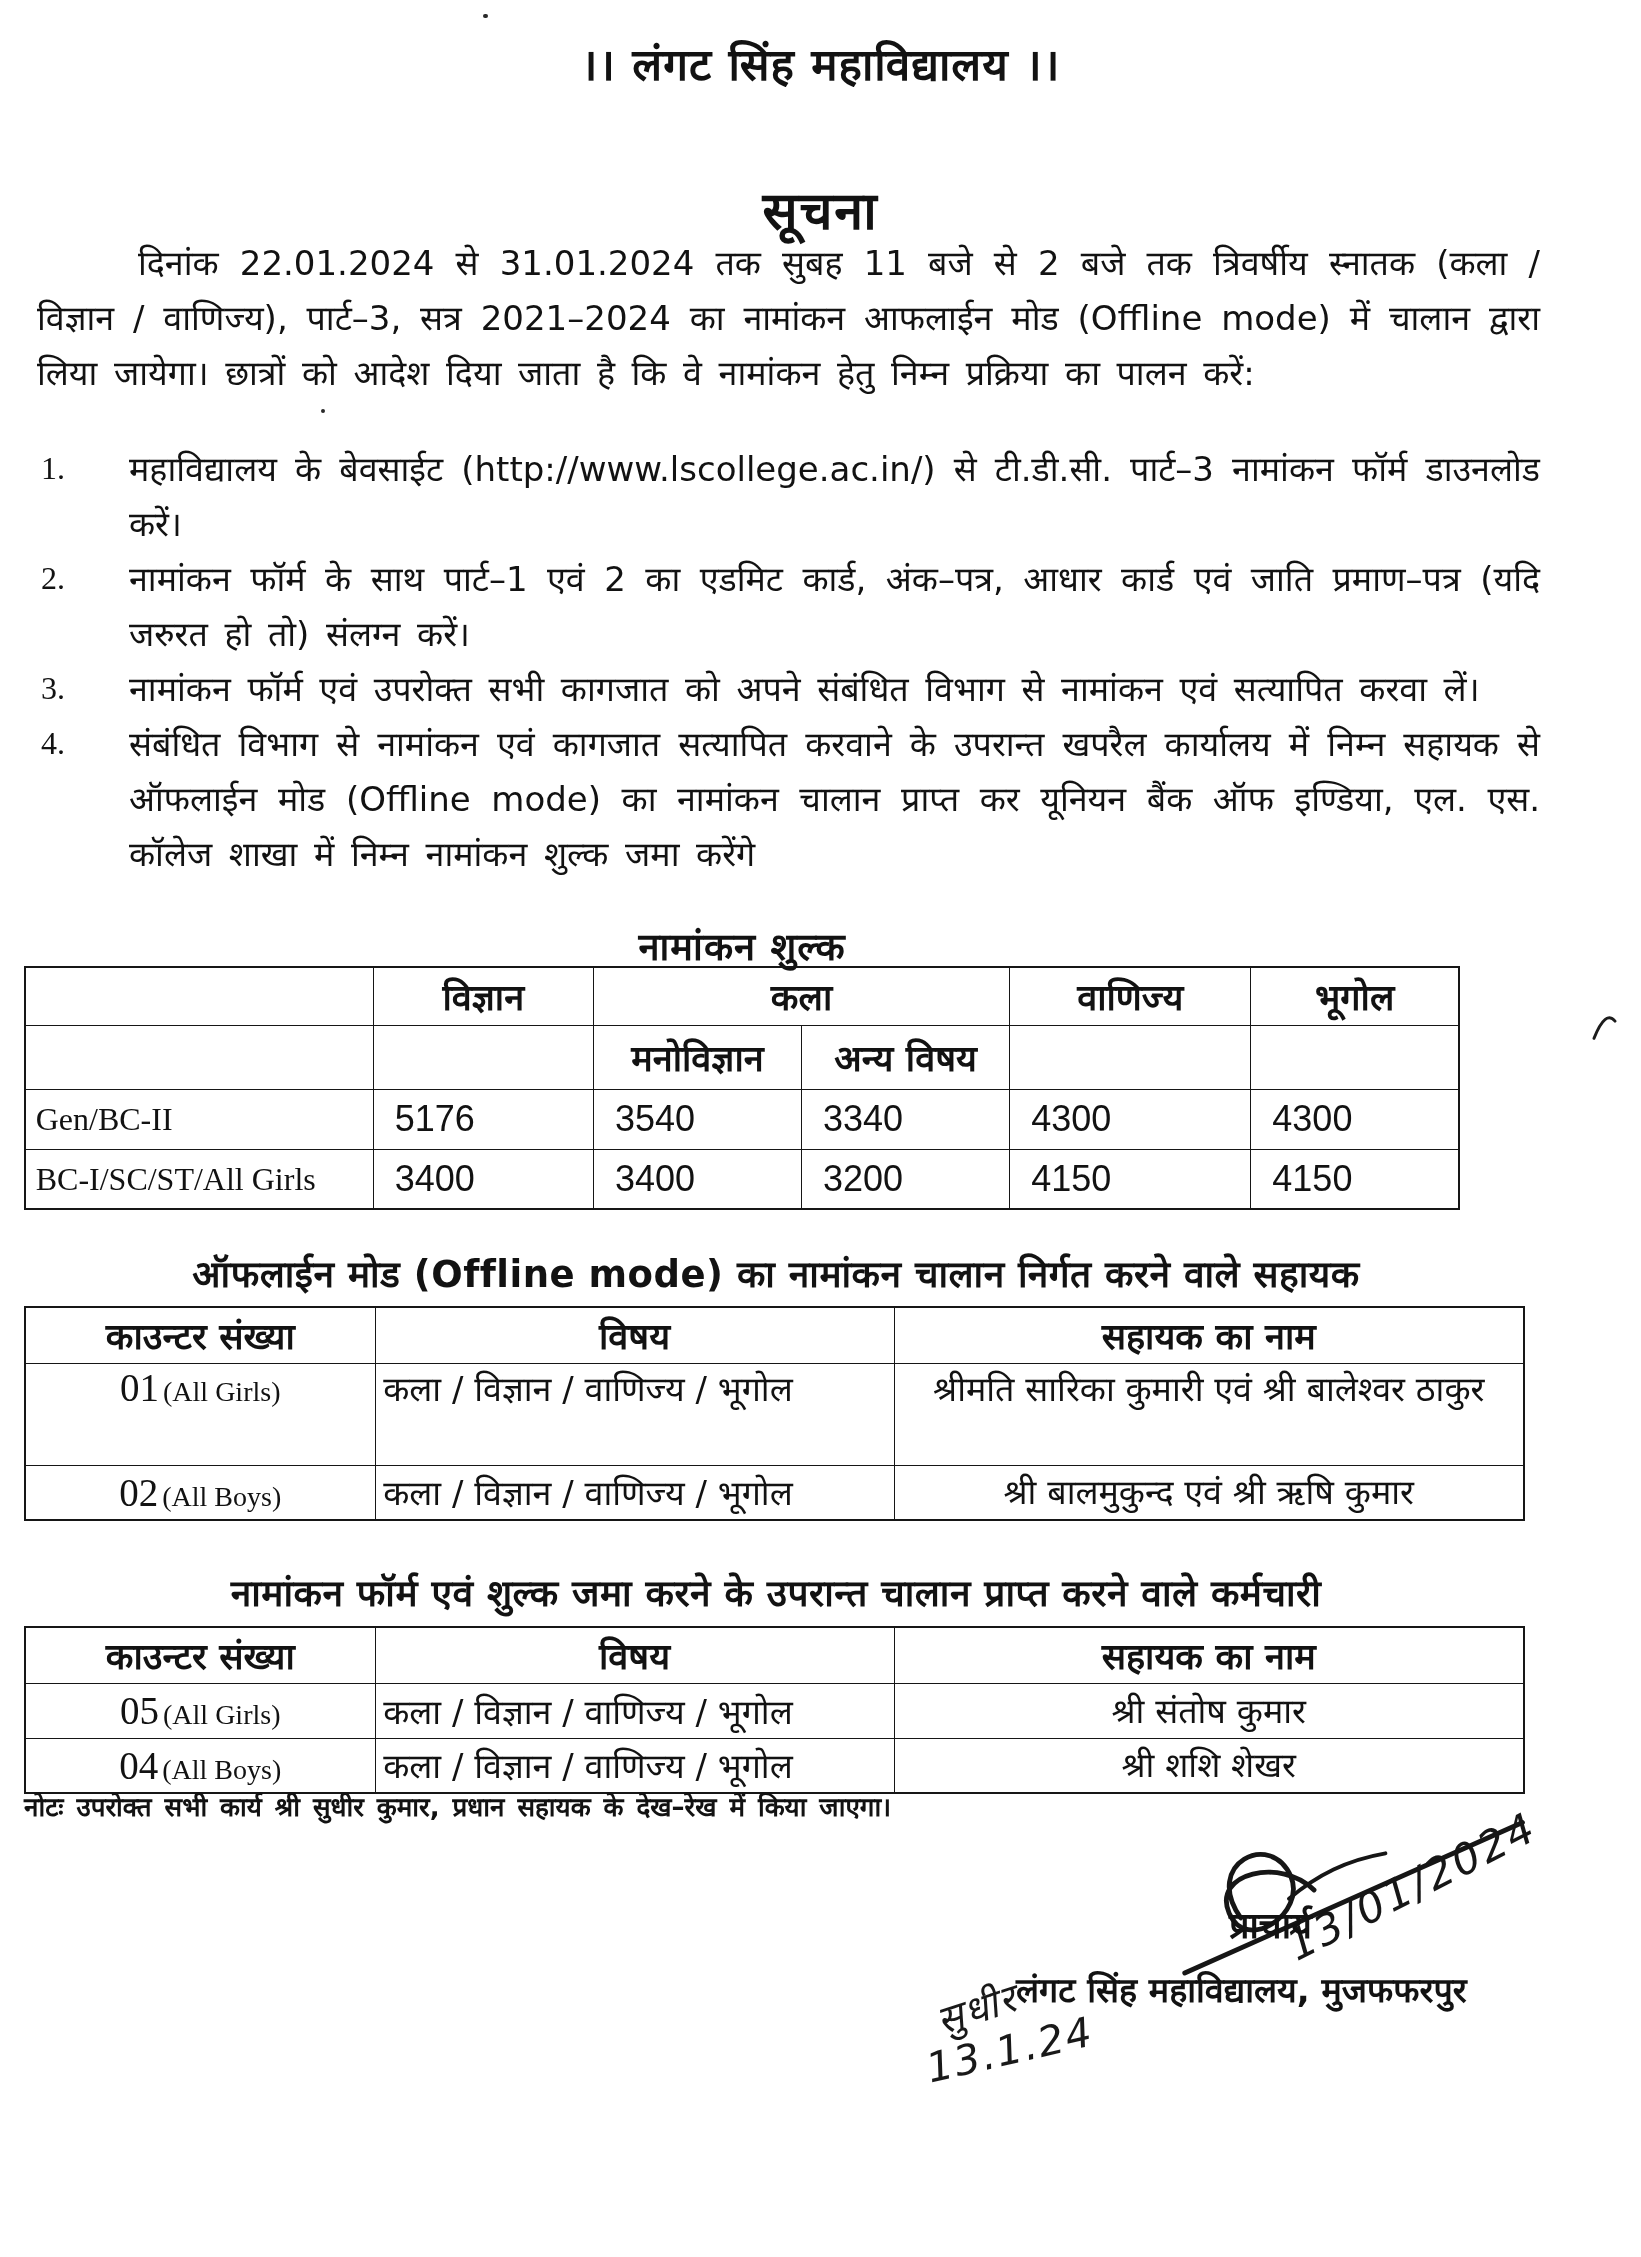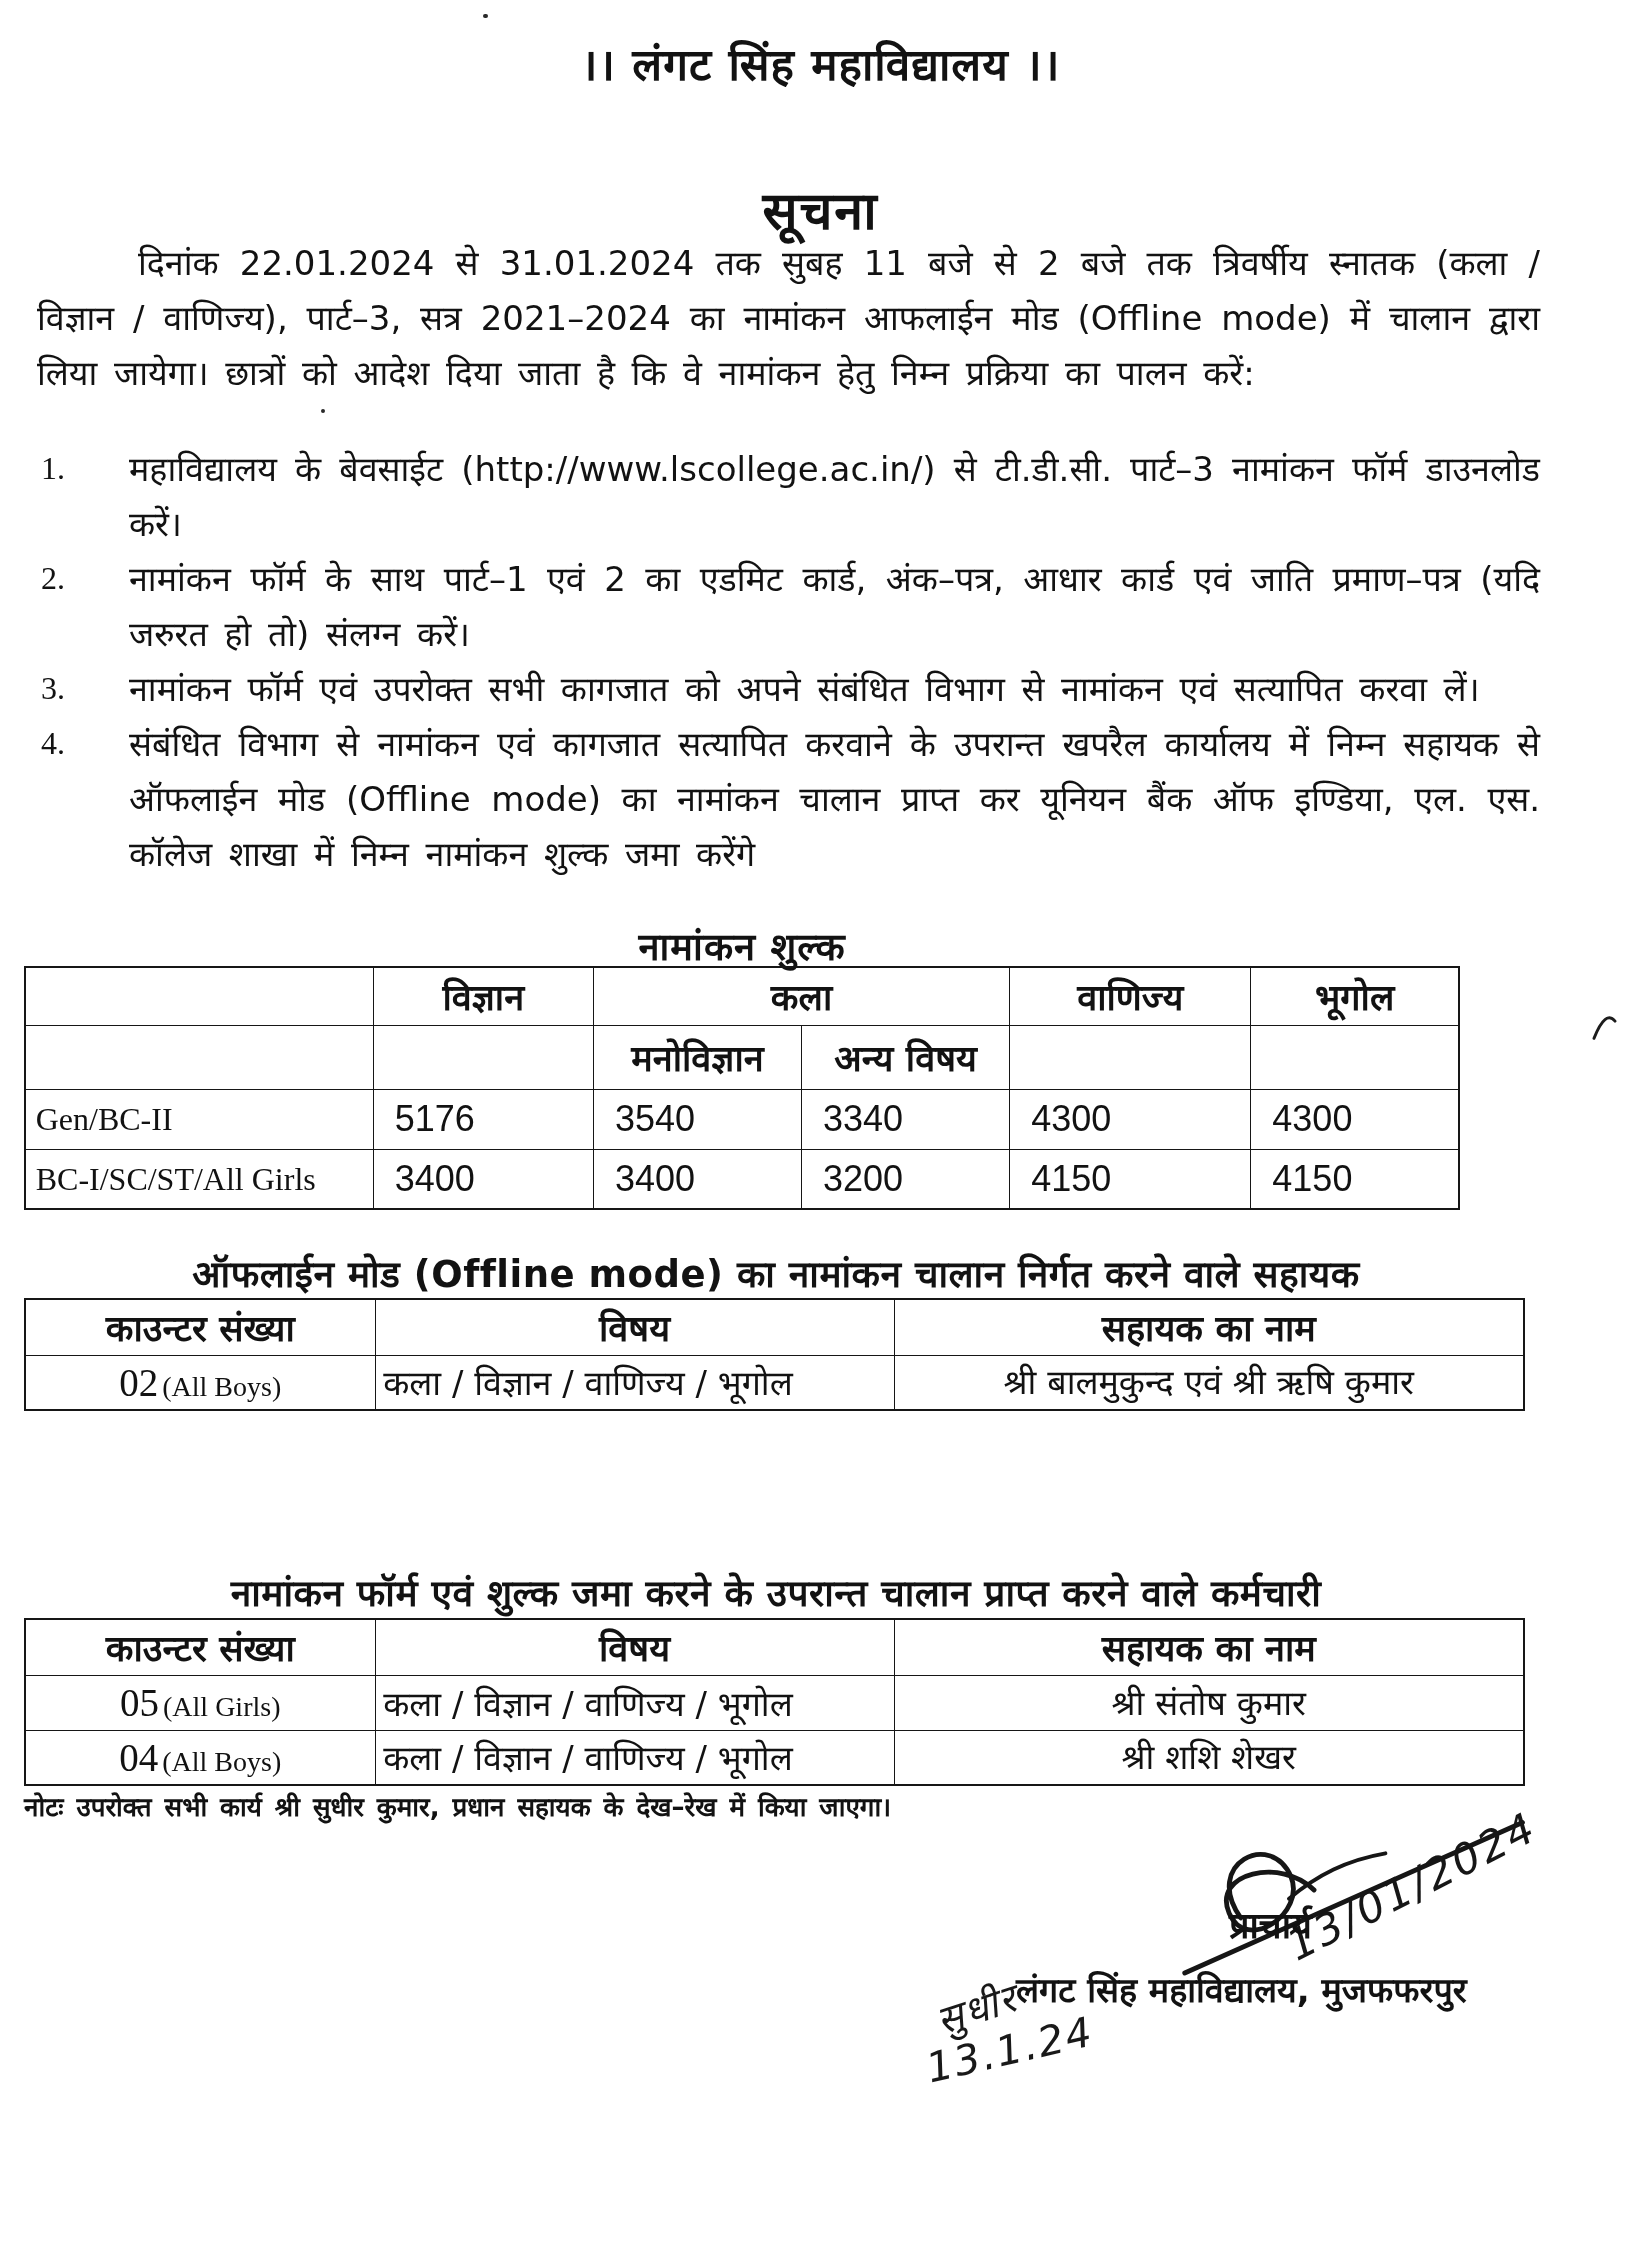--- a/index.html
+++ b/index.html
@@ -61,21 +61,21 @@
   .fee-table .r1{height:56px;} .fee-table .r2{height:64px;}
   .fee-table .r3{height:60px;} .fee-table .r4{height:60px;}
 
   
   .section-heading{
     position:absolute;left:24px;width:1504px;text-align:center;
     font-size:37px;font-weight:700;letter-spacing:0.5px;
   }
   .heading-issue{top:1247px;}
   .heading-receive{top:1566px;}
-  .counter-table{position:absolute;left:24px;width:1452px;border:2.9px solid #161616;}
+  .counter-table{position:absolute;left:24px;width:1452px;border:2.9px solid #161616;margin-top:8px;}
   .counter-table td,.counter-table th{border:1.9px solid #161616;padding:1.9px 7.7px;}
   .counter-table th{font-size:36px;font-weight:700;text-align:center;}
   .table-issue{top:1298px;}
   .table-receive{top:1618px;}
   .counter-cell{text-align:center;font-family:"Liberation Serif",serif;}
   .counter-num{font-size:39px;}
   .counter-tag{font-size:28px;}
   .subject-cell{font-size:34px;text-align:left;padding-left:19.3px;}
   .name-cell{font-size:34px;text-align:center;line-height:48px;}
   .row-tall{height:102px;}
@@ -199,20 +199,28 @@
         <col style="width:350px">
         <col style="width:519px">
         <col style="width:630px">
       </colgroup>
     <tbody>
         <tr class="hdr-row">
       <th>काउन्टर संख्या</th>
       <th>विषय</th>
       <th>सहायक का नाम</th>
     </tr>
+    <tr class="row-tall">
+      <td class="counter-cell">
+        <span class="counter-num">01</span>
+        <span class="counter-tag">(All Girls)</span>
+      </td>
+      <td class="subject-cell">कला / विज्ञान / वाणिज्य / भूगोल</td>
+      <td class="name-cell">श्रीमति सारिका कुमारी एवं श्री बालेश्वर ठाकुर</td>
+    </tr>
     <tr class="row-std">
       <td class="counter-cell">
         <span class="counter-num">02</span>
         <span class="counter-tag">(All Boys)</span>
       </td>
       <td class="subject-cell">कला / विज्ञान / वाणिज्य / भूगोल</td>
       <td class="name-cell">श्री बालमुकुन्द एवं श्री ऋषि कुमार</td>
     </tr>
   </tbody>
     </table>

